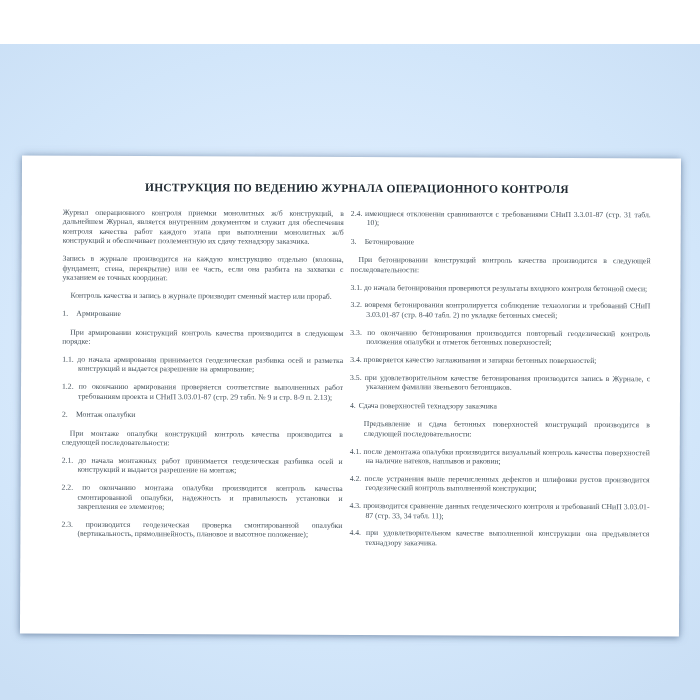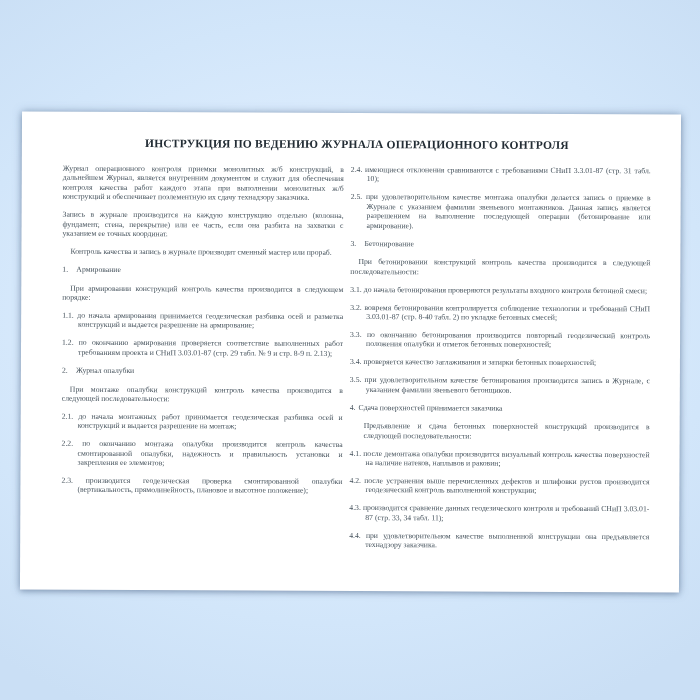--- a/index.html
+++ b/index.html
@@ -4,20 +4,21 @@
 <style>
   html,body{margin:0;padding:0;}
   body{
     width:700px;height:700px;overflow:hidden;position:relative;
     font-family:"Liberation Serif","DejaVu Serif",serif;
   }
   .bg{
     position:absolute;inset:0;
     background:radial-gradient(ellipse 540px 430px at 48% 46%,
       #e7f2ff 0%, #dcecfd 40%, #d2e6fa 70%, #cadff5 100%);
+    margin-top:44px;
   }
   .paper{
     position:absolute;left:21px;top:113px;width:659px;height:478px;
     box-sizing:border-box;background:#ffffff;
     padding:25px 30px 0 41px;
     transform:rotate(.25deg);transform-origin:50% 50%;
     box-shadow:0 0 8px rgba(86,110,142,.55), 0 2px 5px rgba(86,110,142,.35);
   }
   .title{
     margin:0 0 14px;text-align:center;
@@ -47,37 +48,36 @@
     <h1 class="title">ИНСТРУКЦИЯ ПО ВЕДЕНИЮ ЖУРНАЛА ОПЕРАЦИОННОГО КОНТРОЛЯ</h1>
     <div class="cols">
       <div class="col col-left">
           <p class="block para">Журнал операционного контроля приемки монолитных ж/б конструкций, в дальнейшем Журнал, является внутренним документом и служит для обеспечения контроля качества работ каждого этапа при выполнении монолитных ж/б конструкций и обеспечивает поэлементную их сдачу технадзору заказчика.</p>
           <p class="block para">Запись в журнале производится на каждую конструкцию отдельно (колонна, фундамент, стена, перекрытие) или ее часть, если она разбита на захватки с указанием ее точных координат.</p>
           <p class="block parai">Контроль качества и запись в журнале производит сменный мастер или прораб.</p>
           <p class="block head"><span class="num">1.</span><span>Армирование</span></p>
           <p class="block parai">При армировании конструкций контроль качества производится в следующем порядке:</p>
           <p class="block item">1.1. до начала армирования принимается геодезическая разбивка осей и разметка конструкций и выдается разрешение на армирование;</p>
           <p class="block item">1.2. по окончанию армирования проверяется соответствие выполненных работ требованиям проекта и СНиП 3.03.01-87 (стр. 29 табл. № 9 и стр. 8-9 п. 2.13);</p>
-          <p class="block head"><span class="num">2.</span><span>Журнал опалубки</span></p>
+          <p class="block head"><span class="num">2.</span><span>Монтаж опалубки</span></p>
           <p class="block parai">При монтаже опалубки конструкций контроль качества производится в следующей последовательности:</p>
           <p class="block item">2.1. до начала монтажных работ принимается геодезическая разбивка осей и конструкций и выдается разрешение на монтаж;</p>
           <p class="block item">2.2. по окончанию монтажа опалубки производится контроль качества смонтированной опалубки, надежность и правильность установки и закрепления ее элементов;</p>
           <p class="block item">2.3. производится геодезическая проверка смонтированной опалубки (вертикальность, прямолинейность, плановое и высотное положение);</p>
         </div>
       <div class="col col-right">
           <p class="block item">2.4. имеющиеся отклонения сравниваются с требованиями СНиП 3.3.01-87 (стр. 31 табл. 10);</p>
-          <p class="block item">2.5. при удовлетворительном качестве монтажа опалубки делается запись о приемке в Журнале с указанием фамилии звеньевого монтажников. Данная запись является разрешением на выполнение последующей операции (бетонирование или армирование).</p>
           <p class="block head"><span class="num">3.</span><span>Бетонирование</span></p>
           <p class="block parai">При бетонировании конструкций контроль качества производится в следующей последовательности:</p>
           <p class="block item">3.1. до начала бетонирования проверяются результаты входного контроля бетонной смеси;</p>
           <p class="block item">3.2. вовремя бетонирования контролируется соблюдение технологии и требований СНиП 3.03.01-87 (стр. 8-40 табл. 2) по укладке бетонных смесей;</p>
           <p class="block item">3.3. по окончанию бетонирования производится повторный геодезический контроль положения опалубки и отметок бетонных поверхностей;</p>
           <p class="block item">3.4. проверяется качество заглаживания и затирки бетонных поверхностей;</p>
           <p class="block item">3.5. при удовлетворительном качестве бетонирования производится запись в Журнале, с указанием фамилии звеньевого бетонщиков.</p>
-          <p class="block head"><span class="num narrow">4.</span><span>Сдача поверхностей принимается заказчика</span></p>
+          <p class="block head"><span class="num narrow">4.</span><span>Сдача поверхностей технадзору заказчика</span></p>
           <p class="block para2">Предъявление и сдача бетонных поверхностей конструкций производится в следующей последовательности:</p>
           <p class="block item">4.1. после демонтажа опалубки производится визуальный контроль качества поверхностей на наличие натеков, наплывов и раковин;</p>
           <p class="block item">4.2. после устранения выше перечисленных дефектов и шлифовки рустов производится геодезический контроль выполненной конструкции;</p>
           <p class="block item">4.3. производится сравнение данных геодезического контроля и требований СНиП 3.03.01-87 (стр. 33, 34 табл. 11);</p>
           <p class="block item">4.4. при удовлетворительном качестве выполненной конструкции она предъявляется технадзору заказчика.</p>
         </div>
     </div>
   </div>
 </div>
 

